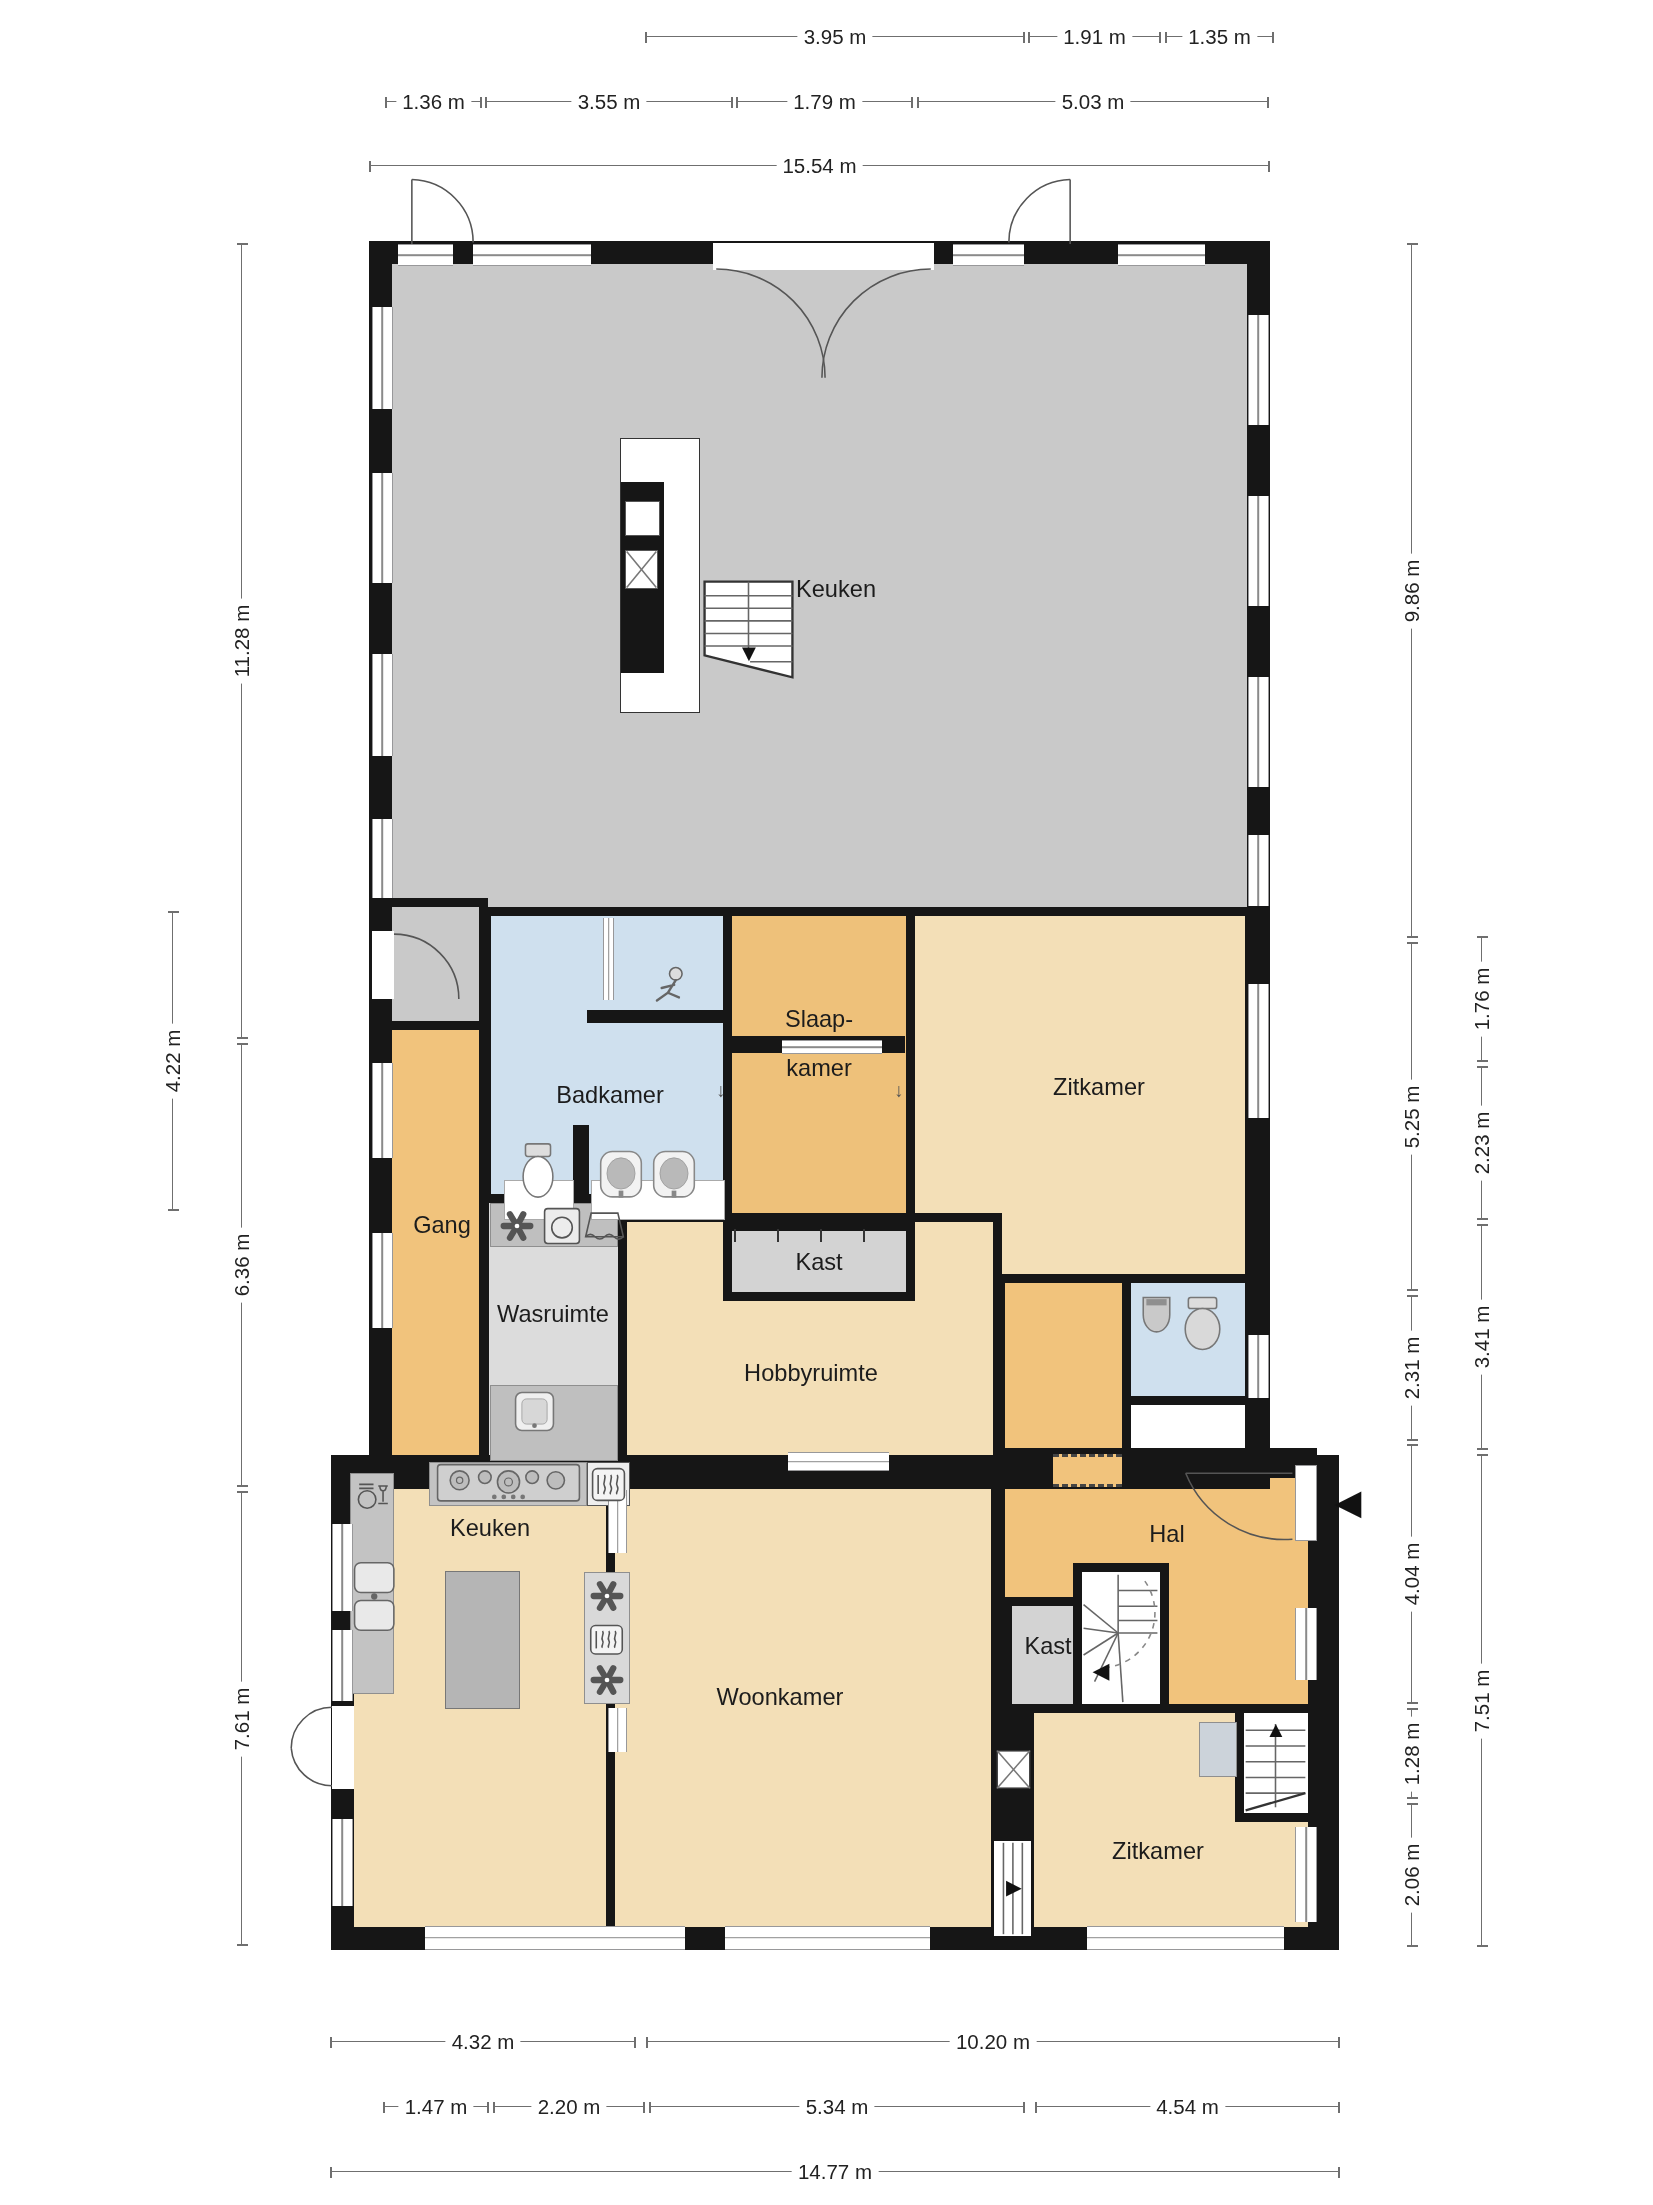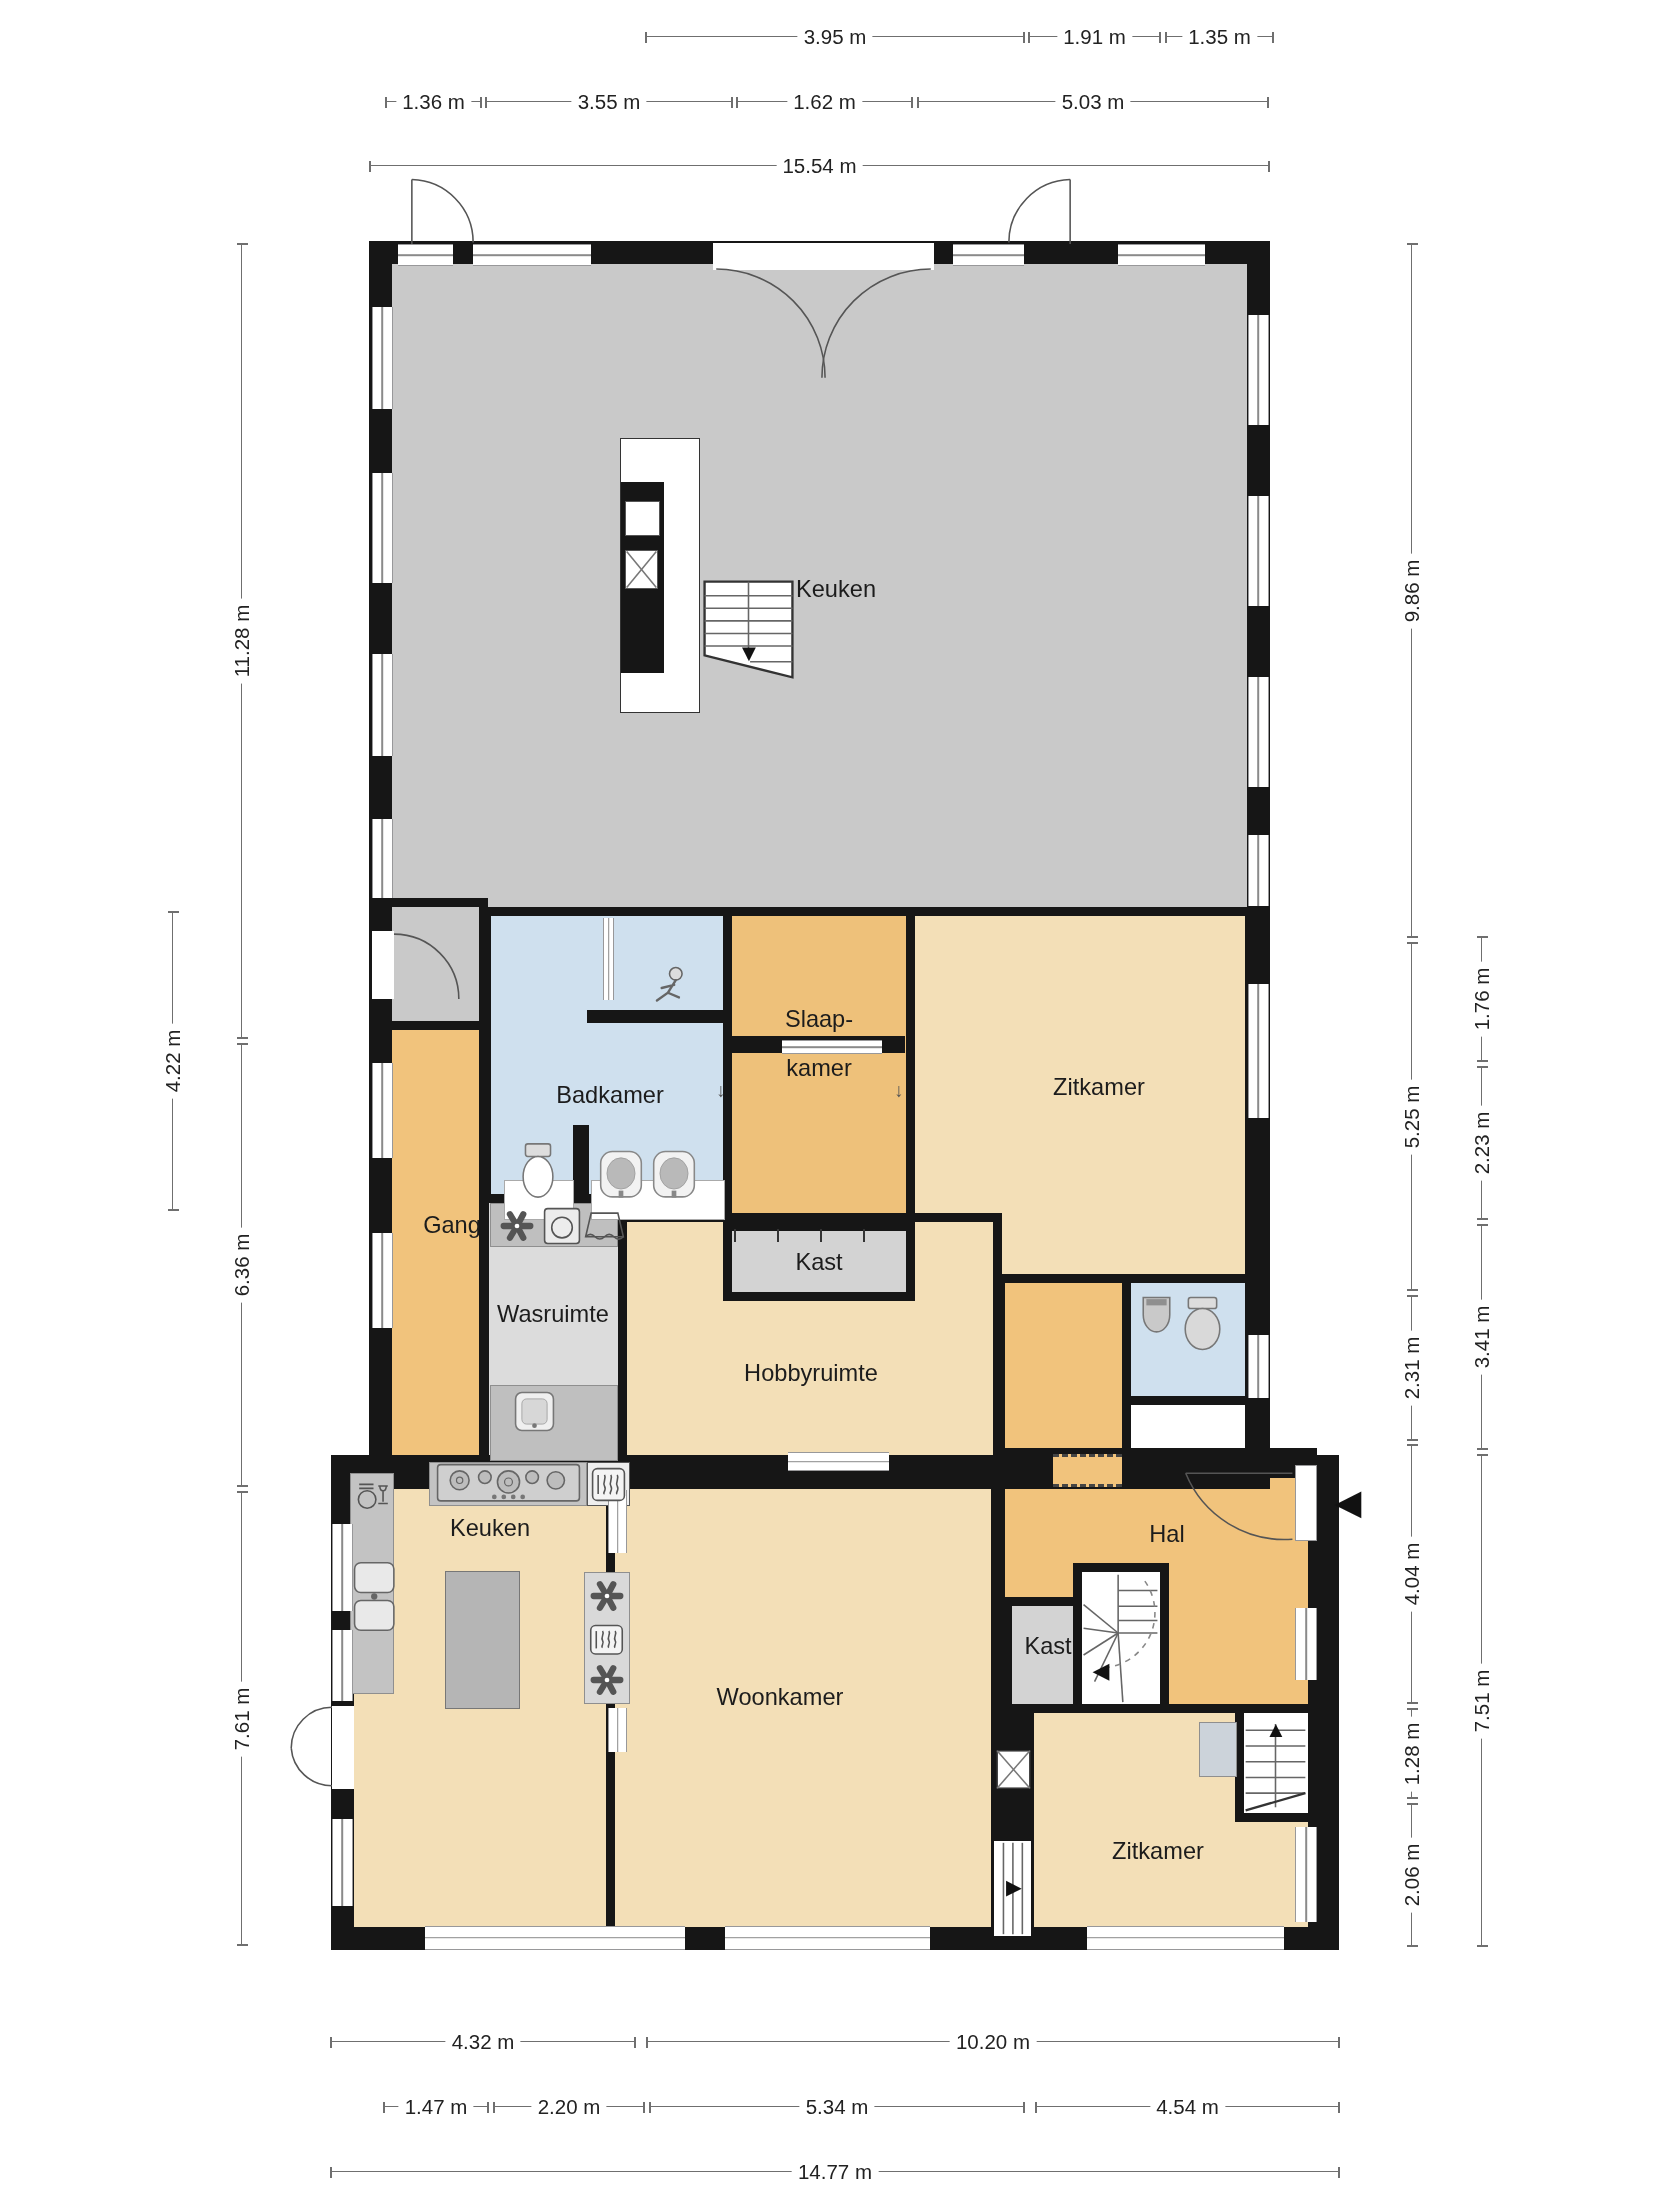--- a/index.html
+++ b/index.html
@@ -309,21 +309,21 @@
     <line x1="43" y1="1" x2="1" y2="49" stroke="#777" stroke-width="2"></line>
   </svg>
   <span class="glyph" style="left:1348px;top:1501px;font-size:35px;">◀</span>
 
   <div class="rlab" style="left:836px;top:589px;">Keuken</div>
   <div class="rlab" style="left:610px;top:1095px;">Badkamer</div>
   <div class="rlab" style="left:819px;top:1019px;">Slaap-</div>
   <div class="rlab" style="left:819px;top:1068px;">kamer</div>
   <div class="rlab" style="left:1099px;top:1087px;">Zitkamer</div>
   <div class="rlab" style="left:819px;top:1262px;">Kast</div>
-  <div class="rlab" style="left:452px;top:1225px;text-align:center;">Gang</div>
+  <div class="rlab" style="left:442px;top:1225px;text-align:center;">Gang</div>
   <div class="rlab" style="left:553px;top:1314px;">Wasruimte</div>
   <div class="rlab" style="left:811px;top:1373px;">Hobbyruimte</div>
   <div class="rlab" style="left:490px;top:1528px;">Keuken</div>
   <div class="rlab" style="left:1167px;top:1534px;text-align:center;">Hal</div>
   <div class="rlab" style="left:1048px;top:1646px;">Kast</div>
   <div class="rlab" style="left:780px;top:1697px;">Woonkamer</div>
   <div class="rlab" style="left:1158px;top:1851px;">Zitkamer</div>
 
   <div class="dimh" style="left:646px;top:36px;width:378px;">
       <span class="dlab">3.95 m</span>
@@ -334,21 +334,21 @@
   <div class="dimh" style="left:1166px;top:36px;width:107px;">
       <span class="dlab">1.35 m</span>
     </div>
   <div class="dimh" style="left:386px;top:101px;width:95px;">
       <span class="dlab">1.36 m</span>
     </div>
   <div class="dimh" style="left:486px;top:101px;width:246px;">
       <span class="dlab">3.55 m</span>
     </div>
   <div class="dimh" style="left:737px;top:101px;width:175px;">
-      <span class="dlab">1.62 m</span>
+      <span class="dlab">1.79 m</span>
     </div>
   <div class="dimh" style="left:918px;top:101px;width:350px;">
       <span class="dlab">5.03 m</span>
     </div>
   <div class="dimh" style="left:370px;top:165px;width:899px;">
       <span class="dlab">15.54 m</span>
     </div>
 
   <div class="dimh" style="left:331px;top:2041px;width:304px;">
       <span class="dlab">4.32 m</span>

